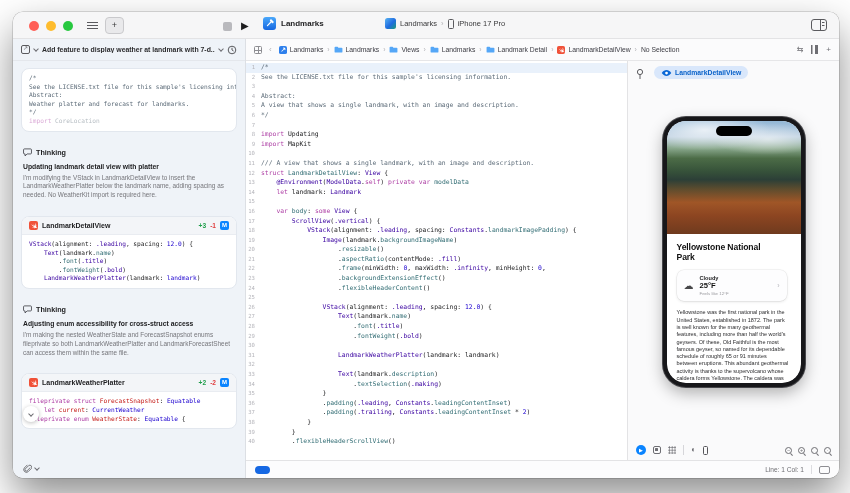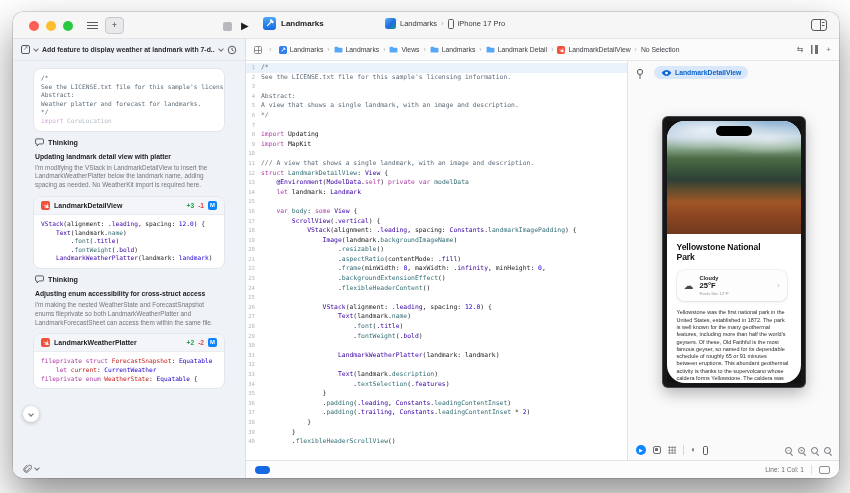--- a/index.html
+++ b/index.html
@@ -36,21 +36,21 @@
   .layout-toggle:before{content:"";position:absolute;right:0;top:0;bottom:0;width:5px;border-left:1.2px solid #5a5a5e;background:linear-gradient(#5a5a5e,#5a5a5e) 1px 2px/2.5px 1px no-repeat,linear-gradient(#5a5a5e,#5a5a5e) 1px 4.5px/2.5px 1px no-repeat}
   
   .main{flex:1;display:flex;min-height:0}
   
   .chat{width:233px;flex:0 0 auto;background:#eff3f8;border-right:1px solid #dcdfe4;display:flex;flex-direction:column;position:relative}
   .chat-head{height:22px;display:flex;align-items:center;gap:4px;padding:0 8px;font-size:6.9px;color:#3c3c43;border-bottom:1px solid #e4e7ec;flex:0 0 auto}
   .chat-title{flex:1;white-space:nowrap;overflow:hidden;font-weight:bold;color:#2c2c2e}
   .chev{width:4px;height:4px;border-right:1.1px solid #6e6e73;border-bottom:1.1px solid #6e6e73;transform:rotate(45deg);margin-top:-2px;flex:0 0 auto}
   .compose-box{width:9px;height:9px;border:1.1px solid #5a5a5e;border-radius:2px;position:relative;flex:0 0 auto}
   .compose-box:after{content:"↗";position:absolute;left:1px;top:-2px;font-size:6px;color:#5a5a5e}
-  .chat-scroll{flex:1;padding:7px 20px 0;display:flex;flex-direction:column;gap:5px;overflow:hidden}
+  .chat-scroll{flex:1;padding:7px 8px 0;display:flex;flex-direction:column;gap:15px;overflow:hidden}
   .card{background:#fff;border:1px solid #e2e7ee;border-radius:8px;overflow:hidden}
   .codeblock{padding:5px 7px;font-family:"DejaVu Sans Mono",monospace;font-size:6.2px;line-height:8.6px;white-space:nowrap;overflow:hidden}
   .think{padding:1px 2px}
   .think-head{display:flex;align-items:center;gap:4px;font-size:7.2px;font-weight:bold;color:#1d1d1f}
   .think-title{font-size:6.8px;font-weight:bold;color:#1d1d1f;margin-top:6px}
   .think-body{font-size:6.4px;line-height:8.8px;color:#76767b;margin-top:4px}
   .fcard-head{display:flex;align-items:center;gap:4px;padding:4px 7px;background:#f3f5f8;border-bottom:1px solid #e9ecf1}
   .fcard-name{flex:1;font-size:7px;font-weight:bold;color:#1d1d1f}
   .diff-add{font-size:6.6px;font-weight:bold;color:#1e9e4a}
   .diff-del{font-size:6.6px;font-weight:bold;color:#e03e3e}
@@ -76,21 +76,21 @@
   .jb-adjust{width:7px;height:9px;background:linear-gradient(#6e6e73,#6e6e73) 0 0/1.5px 9px no-repeat,linear-gradient(#6e6e73,#6e6e73) 4px 0/3px 9px no-repeat}
   .editor-row{flex:1;display:flex;min-height:0}
   .editor{width:382px;flex:0 0 auto;background:#fff;border-right:1px solid #e3e3e5;padding-top:2px;overflow:hidden;font-family:"DejaVu Sans Mono",monospace}
   .editor .cl{height:9.6px;line-height:9.6px;font-size:6.4px}
   .editor .cl.hl{background:#e9f1fb}
   .ln{display:inline-block;width:15px;text-align:right;padding-right:6px;color:#b4b4ba;font-size:5.6px}
   
   .canvas{flex:1;background:#fafafb;position:relative;min-width:0}
   .preview-pill{position:absolute;left:26px;top:5px;height:13px;display:flex;align-items:center;gap:3px;background:#d9e7fb;border-radius:7px;padding:0 7px;font-size:6.8px;font-weight:bold;color:#0a62c9}
   .pin{position:absolute;left:7px;top:7px}
-  .phone{position:absolute;left:50%;top:56px;transform:translateX(-50%);width:142px;height:270px;background:#111;border-radius:5px;border:4px solid #17171a;box-shadow:0 0 0 1px #46464a,0 6px 16px rgba(0,0,0,.3);overflow:hidden}
+  .phone{position:absolute;left:50%;top:56px;transform:translateX(-50%);width:142px;height:270px;background:#111;border-radius:23px;border:4px solid #17171a;box-shadow:0 0 0 1px #46464a,0 6px 16px rgba(0,0,0,.3);overflow:hidden}
   .screen{position:absolute;inset:0;border-radius:18px;background:#fff;overflow:hidden}
   .shot{height:113px;position:relative;background:
      radial-gradient(70% 26% at 28% 8%, rgba(255,255,255,.75), rgba(255,255,255,0) 70%),
      radial-gradient(60% 20% at 75% 16%, rgba(255,255,255,.6), rgba(255,255,255,0) 70%),
      linear-gradient(180deg,#93b7d6 0%,#b9cddf 14%,#8aa98e 24%,#4c6c47 33%,#37533a 44%,#2c3f37 52%,#5c4c2e 60%,#a05627 72%,#8c4521 84%,#6f3a1e 100%)}
   .island{position:absolute;left:50%;top:5px;transform:translateX(-50%);width:36px;height:10px;border-radius:5px;background:#000}
   .shot-body{padding:8px 10px 0}
   .lm-title{font-size:8.6px;font-weight:bold;line-height:10.4px;color:#111;width:90px;letter-spacing:-.1px}
   .wcard{margin-top:7px;margin-right:4px;background:#fdfdfe;border-radius:7px;box-shadow:0 0 0 .5px rgba(0,0,0,.08),0 1px 3px rgba(0,0,0,.10);padding:5px 7px;display:flex;align-items:center;gap:6px}
   .wcloud{font-size:10px;color:#48484a;line-height:10px}
@@ -350,21 +350,21 @@
             <div class="cl"><span class="ln">24</span><span class="ct"><span class="tk-p">                    .</span><span class="tk-d">flexibleHeaderContent</span><span class="tk-p">()</span></span></div>
             <div class="cl"><span class="ln">25</span><span class="ct"></span></div>
             <div class="cl"><span class="ln">26</span><span class="ct"><span class="tk-p">                </span><span class="tk-t">VStack</span><span class="tk-p">(alignment: </span><span class="tk-t">.leading</span><span class="tk-p">, spacing: </span><span class="tk-n">12.0</span><span class="tk-p">) {</span></span></div>
             <div class="cl"><span class="ln">27</span><span class="ct"><span class="tk-p">                    </span><span class="tk-t">Text</span><span class="tk-p">(landmark.</span><span class="tk-d">name</span><span class="tk-p">)</span></span></div>
             <div class="cl"><span class="ln">28</span><span class="ct"><span class="tk-p">                        .</span><span class="tk-d">font</span><span class="tk-p">(</span><span class="tk-t">.title</span><span class="tk-p">)</span></span></div>
             <div class="cl"><span class="ln">29</span><span class="ct"><span class="tk-p">                        .</span><span class="tk-d">fontWeight</span><span class="tk-p">(</span><span class="tk-t">.bold</span><span class="tk-p">)</span></span></div>
             <div class="cl"><span class="ln">30</span><span class="ct"></span></div>
             <div class="cl"><span class="ln">31</span><span class="ct"><span class="tk-p">                    </span><span class="tk-t">LandmarkWeatherPlatter</span><span class="tk-p">(landmark: landmark)</span></span></div>
             <div class="cl"><span class="ln">32</span><span class="ct"></span></div>
             <div class="cl"><span class="ln">33</span><span class="ct"><span class="tk-p">                    </span><span class="tk-t">Text</span><span class="tk-p">(landmark.</span><span class="tk-d">description</span><span class="tk-p">)</span></span></div>
-            <div class="cl"><span class="ln">34</span><span class="ct"><span class="tk-p">                        .</span><span class="tk-d">textSelection</span><span class="tk-p">(</span><span class="tk-t">.features</span><span class="tk-p">)</span></span></div>
+            <div class="cl"><span class="ln">34</span><span class="ct"><span class="tk-p">                        .</span><span class="tk-d">textSelection</span><span class="tk-p">(</span><span class="tk-t">.making</span><span class="tk-p">)</span></span></div>
             <div class="cl"><span class="ln">35</span><span class="ct"><span class="tk-p">                }</span></span></div>
             <div class="cl"><span class="ln">36</span><span class="ct"><span class="tk-p">                .</span><span class="tk-d">padding</span><span class="tk-p">(</span><span class="tk-t">.leading</span><span class="tk-p">, </span><span class="tk-t">Constants</span><span class="tk-p">.</span><span class="tk-d">leadingContentInset</span><span class="tk-p">)</span></span></div>
             <div class="cl"><span class="ln">37</span><span class="ct"><span class="tk-p">                .</span><span class="tk-d">padding</span><span class="tk-p">(</span><span class="tk-t">.trailing</span><span class="tk-p">, </span><span class="tk-t">Constants</span><span class="tk-p">.</span><span class="tk-d">leadingContentInset</span><span class="tk-p"> * </span><span class="tk-n">2</span><span class="tk-p">)</span></span></div>
             <div class="cl"><span class="ln">38</span><span class="ct"><span class="tk-p">            }</span></span></div>
             <div class="cl"><span class="ln">39</span><span class="ct"><span class="tk-p">        }</span></span></div>
             <div class="cl"><span class="ln">40</span><span class="ct"><span class="tk-p">        .</span><span class="tk-d">flexibleHeaderScrollView</span><span class="tk-p">()</span></span></div>
           </div>
 
         <div class="canvas">
           <svg class="pin" width="10" height="12" viewBox="0 0 10 12">

